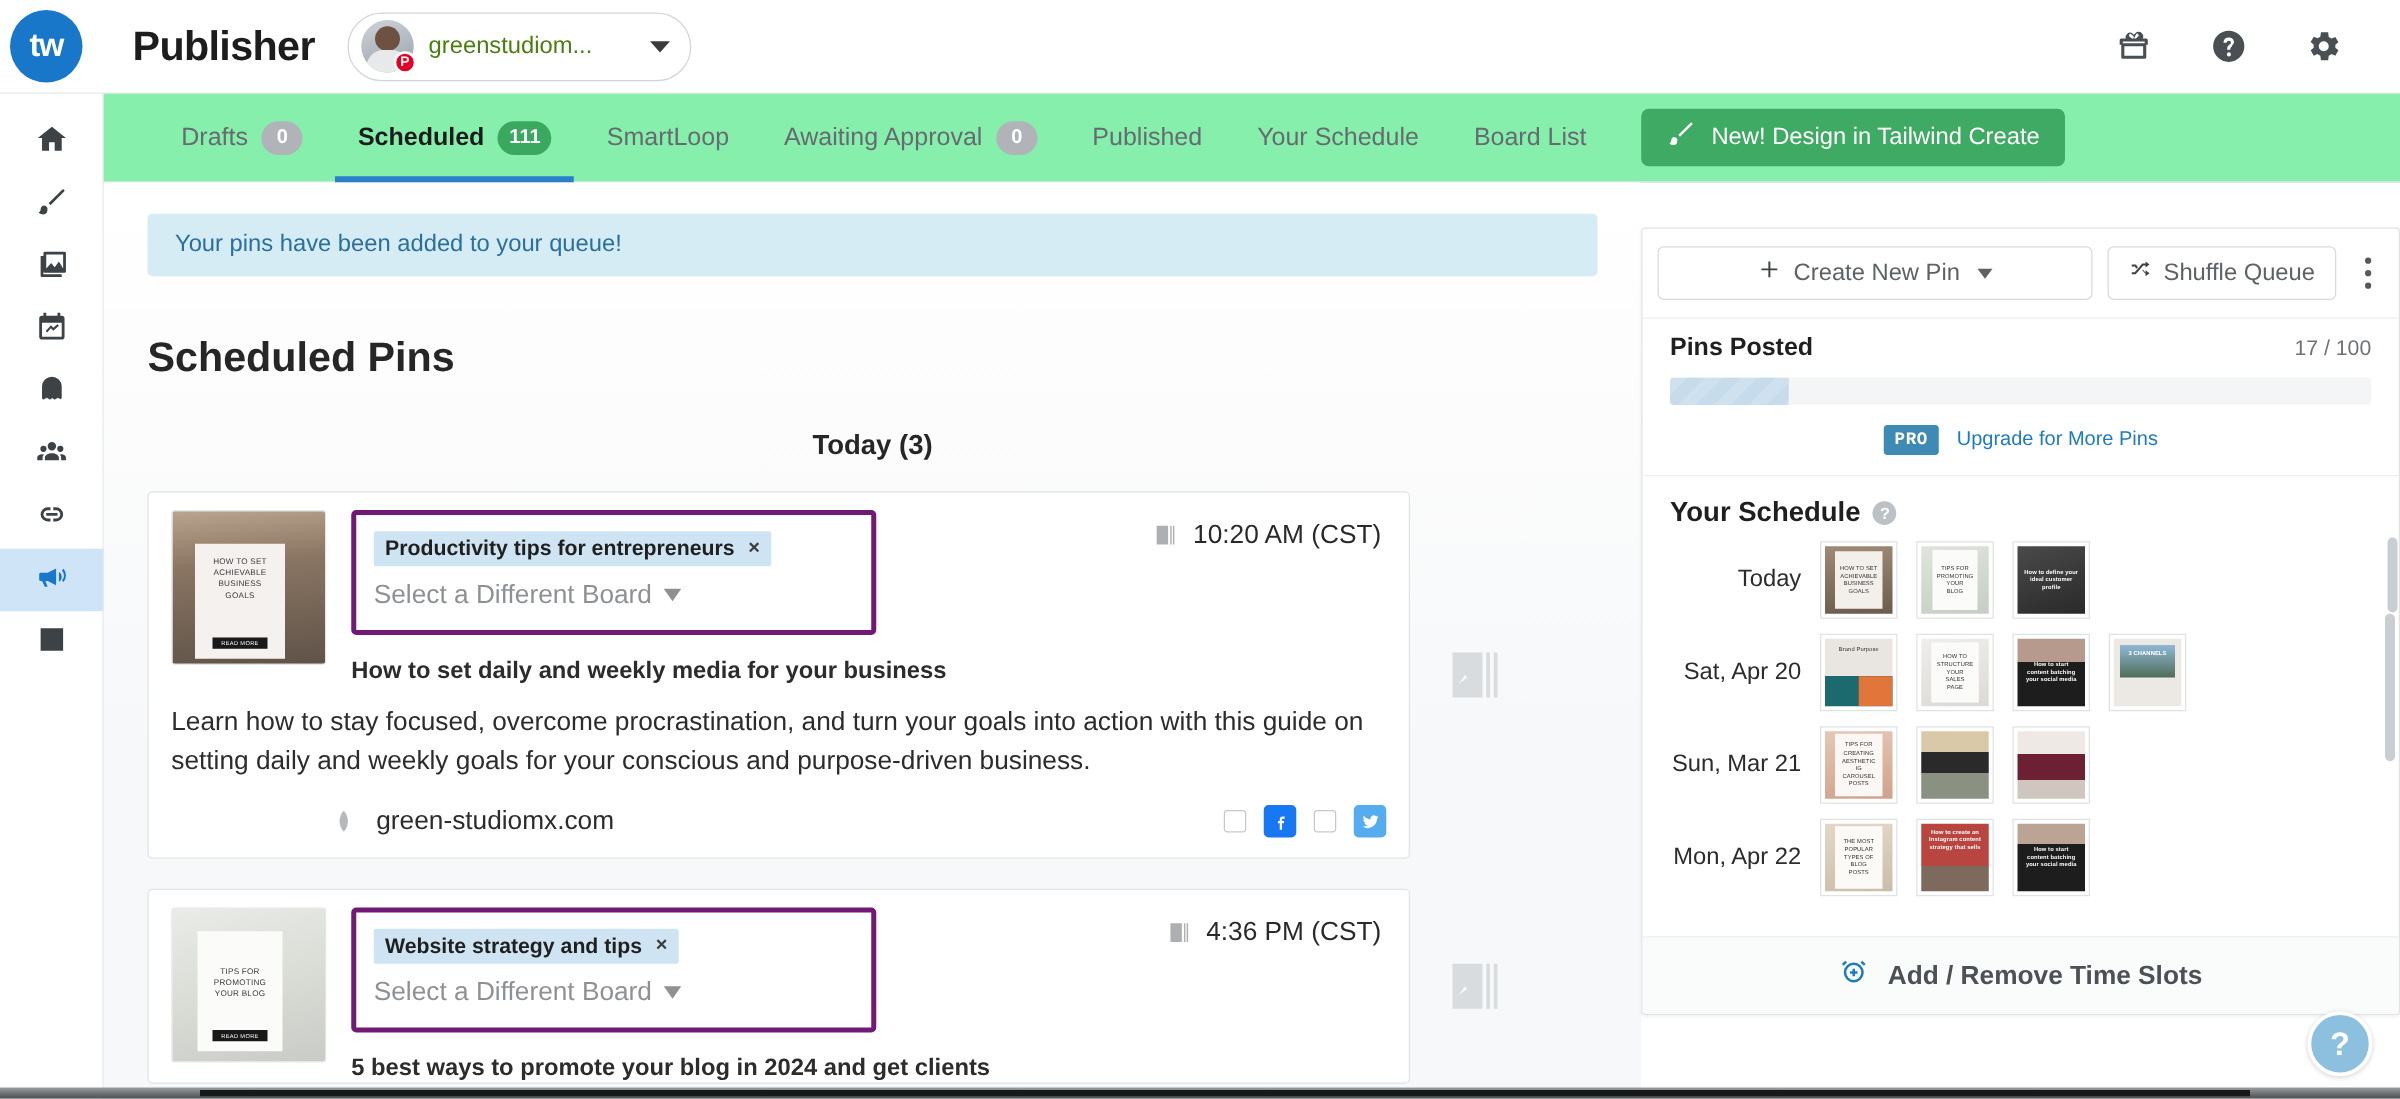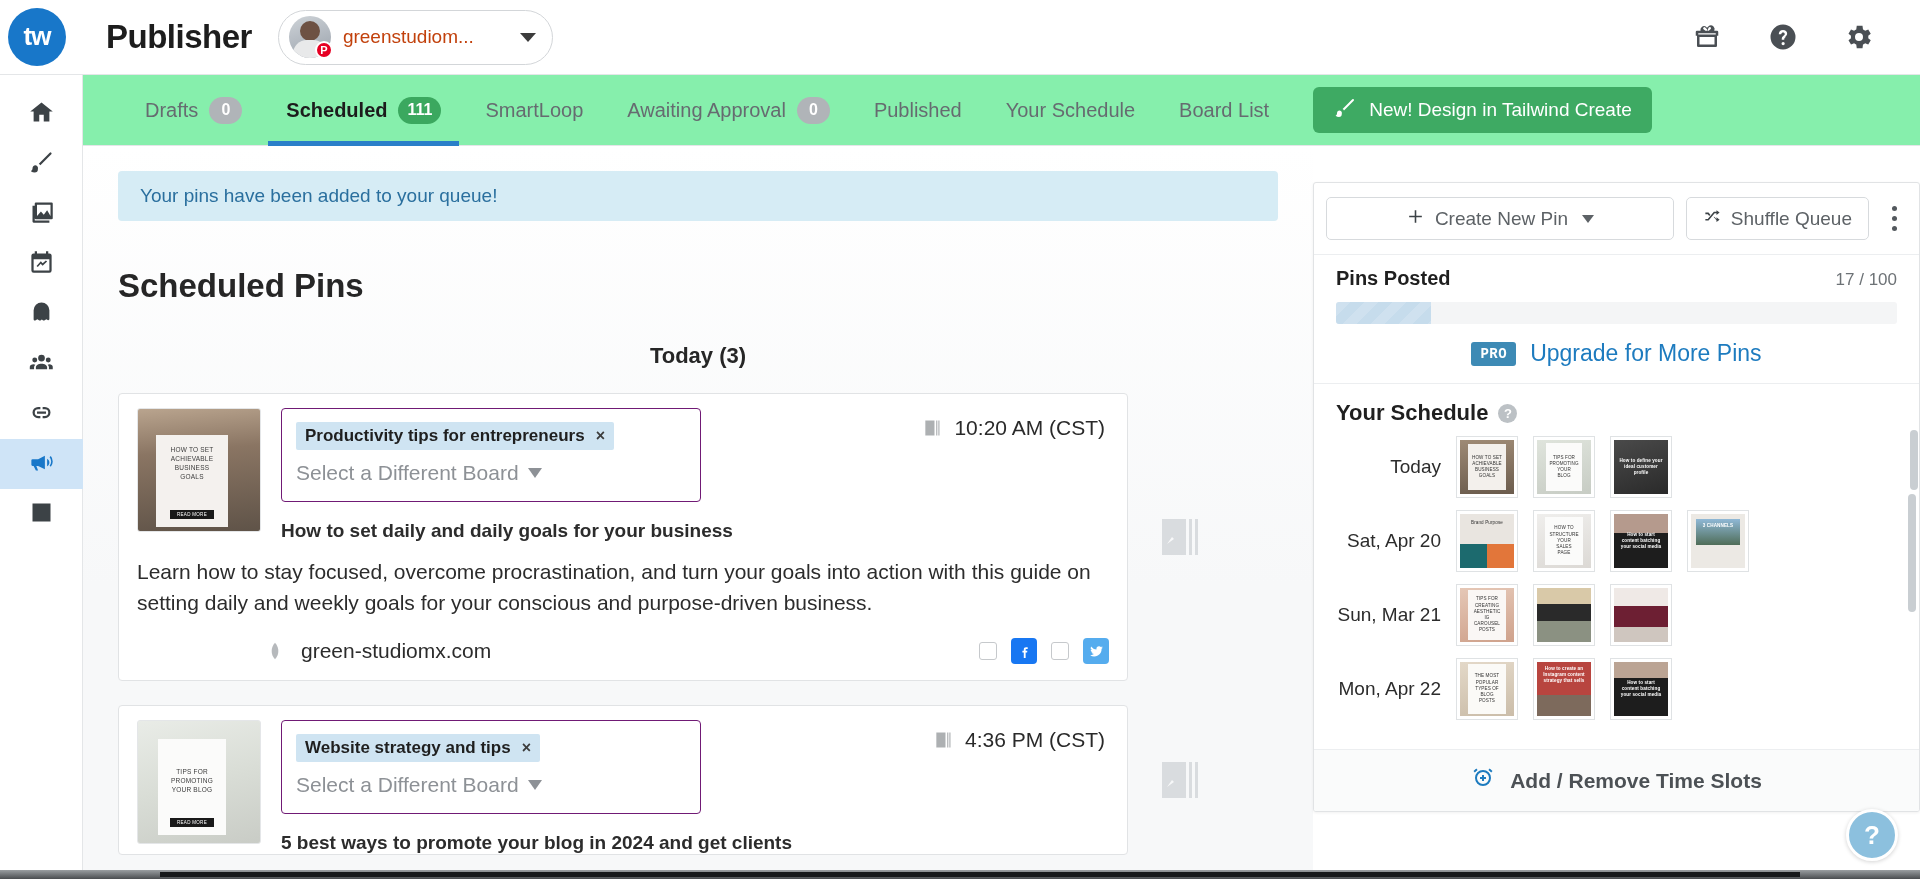--- a/index.html
+++ b/index.html
@@ -48,21 +48,21 @@
   .avatar::after{
     content:""; position:absolute; left:4px; top:24px; width:34px; height:22px;
     border-radius:14px 14px 0 0; background:#e8e9ea;
   }
   .pin-badge {
     position:absolute; right:-2px; bottom:-1px; width:18px; height:18px;
     border-radius:50%; background:#e60023; border:2px solid #fff;
     display:flex; align-items:center; justify-content:center;
     color:#fff; font-size:11px; font-weight:bold; line-height:1;
   }
-  .acct-name { font-size:19px; color:#c2410c; white-space:nowrap; }
+  .acct-name { font-size:19px; color:#4d7c0f; white-space:nowrap; }
   .caret-down {
     margin-left:auto; width:0;height:0;
     border-left:8px solid transparent;border-right:8px solid transparent;
     border-top:9px solid #3c3c3c;
   }
   .top-actions {
     margin-left:auto; display:flex; align-items:center; gap:42px;
     padding-right:44px;
   }
   .top-icon { width:34px;height:34px; color:#4a4f54; cursor:pointer;
@@ -148,21 +148,21 @@
     position:absolute; left:20px; top:18px; width:68px; height:96px;
     background:#fbfbfa; display:flex; flex-direction:column;
     align-items:center; padding-top:28px;
   }
   .tline { font-size:6.5px; color:#3b3b3b; letter-spacing:.2px; line-height:9px;
            text-align:center; font-family:"Liberation Sans",sans-serif;}
   .tbtn { margin-top:auto; margin-bottom:8px; background:#191919; color:#fff;
           font-size:4.5px; padding:2px 7px; letter-spacing:.3px;}
   .card-body { flex:1; padding-left:20px; }
   .board-box {
-    border:1px solid #701a75; border-radius:4px; background:#fff;
+    border:4px solid #701a75; border-radius:4px; background:#fff;
     padding:13px 0 16px 14px; width:420px; min-height:74px;
   }
   .board-tag {
     display:inline-flex; align-items:center; gap:11px;
     background:#cfe4f2; padding:4px 9px; font-size:17px; font-weight:bold; color:#1f1f1f;
     border-radius:2px;
   }
   .board-tag .x { color:#3c3c3c; font-size:16px; cursor:pointer; }
   .board-select {
     margin-top:11px; font-size:21px; color:#8d9196; display:flex;
@@ -218,21 +218,21 @@
   .kebab i { width:5px;height:5px;border-radius:50%;background:#54595e; display:block;}
   .rp-sec { padding:12px 22px 0 22px; border-top:1px solid #eceef0;}
   .rp-row { display:flex; align-items:baseline; }
   .rp-h { font-size:20px; font-weight:bold; color:#1f1f1f; }
   .rp-count { margin-left:auto; font-size:17px; color:#6d7276; }
   .bar-track { margin-top:12px; height:22px; background:#f4f5f6; border-radius:3px; overflow:hidden;}
   .bar-fill { height:100%; width:17%;
     background:repeating-linear-gradient(135deg,#cfe1ef 0 10px,#c6dcec 10px 20px); }
   .pro-row { display:flex; align-items:center; justify-content:center; gap:14px; margin-top:16px; padding-bottom:16px;}
   .pro-badge { background:#3d8ab5; color:#fff; font-size:14px; font-weight:bold; border-radius:3px; padding:4px 9px; letter-spacing:.5px;font-family:Liberation Mono, monospace;}
-  .pro-link { font-size:23px; color:#1d7bbf; cursor:pointer; }
+  .pro-link { font-size:16px; color:#1d7bbf; cursor:pointer; }
 
   .sched-head { display:flex; align-items:center; gap:10px; padding:16px 22px 0 22px; border-top:1px solid #eceef0; }
   .sched-title { font-size:22px; font-weight:bold; color:#1f1f1f; }
   .qmark { width:19px;height:19px;border-radius:50%;background:#bcc1c5;color:#fff;
            font-size:13px;font-weight:bold;display:flex;align-items:center;justify-content:center;cursor:pointer;}
   .sched-scroll { flex:1; overflow:hidden; position:relative; padding:10px 22px 0 22px; }
   .sched-row { display:flex; align-items:center; gap:15px; margin-bottom:12px; }
   .sched-day { width:105px; flex:0 0 105px; text-align:right; font-size:19px; color:#2c2c2c;}
   .slot {
     width:62px; height:62px; flex:0 0 62px; border:1px solid #dfe2e4; background:#fff;
@@ -429,21 +429,21 @@
             <div class="board-box">
               <div class="board-tag">
                 <span>Productivity tips for entrepreneurs</span>
                 <span class="x">×</span>
               </div>
               <div class="board-select">
                 <span>Select a Different Board</span>
                 <span class="tri"></span>
               </div>
             </div>
-            <div class="card-title">How to set daily and daily goals for your business</div>
+            <div class="card-title">How to set daily and weekly media for your business</div>
           </div>
         </div>
         <div class="time-row">
           <span class="pin-ico">
             <svg viewBox="0 0 24 24">
                 <path d="M4 3h11v18H4zm13 0h1.4v18H17zm2.6 0H21v18h-1.4z"></path>
               </svg>
           </span>
           <span>10:20 AM (CST)</span>
         </div>

